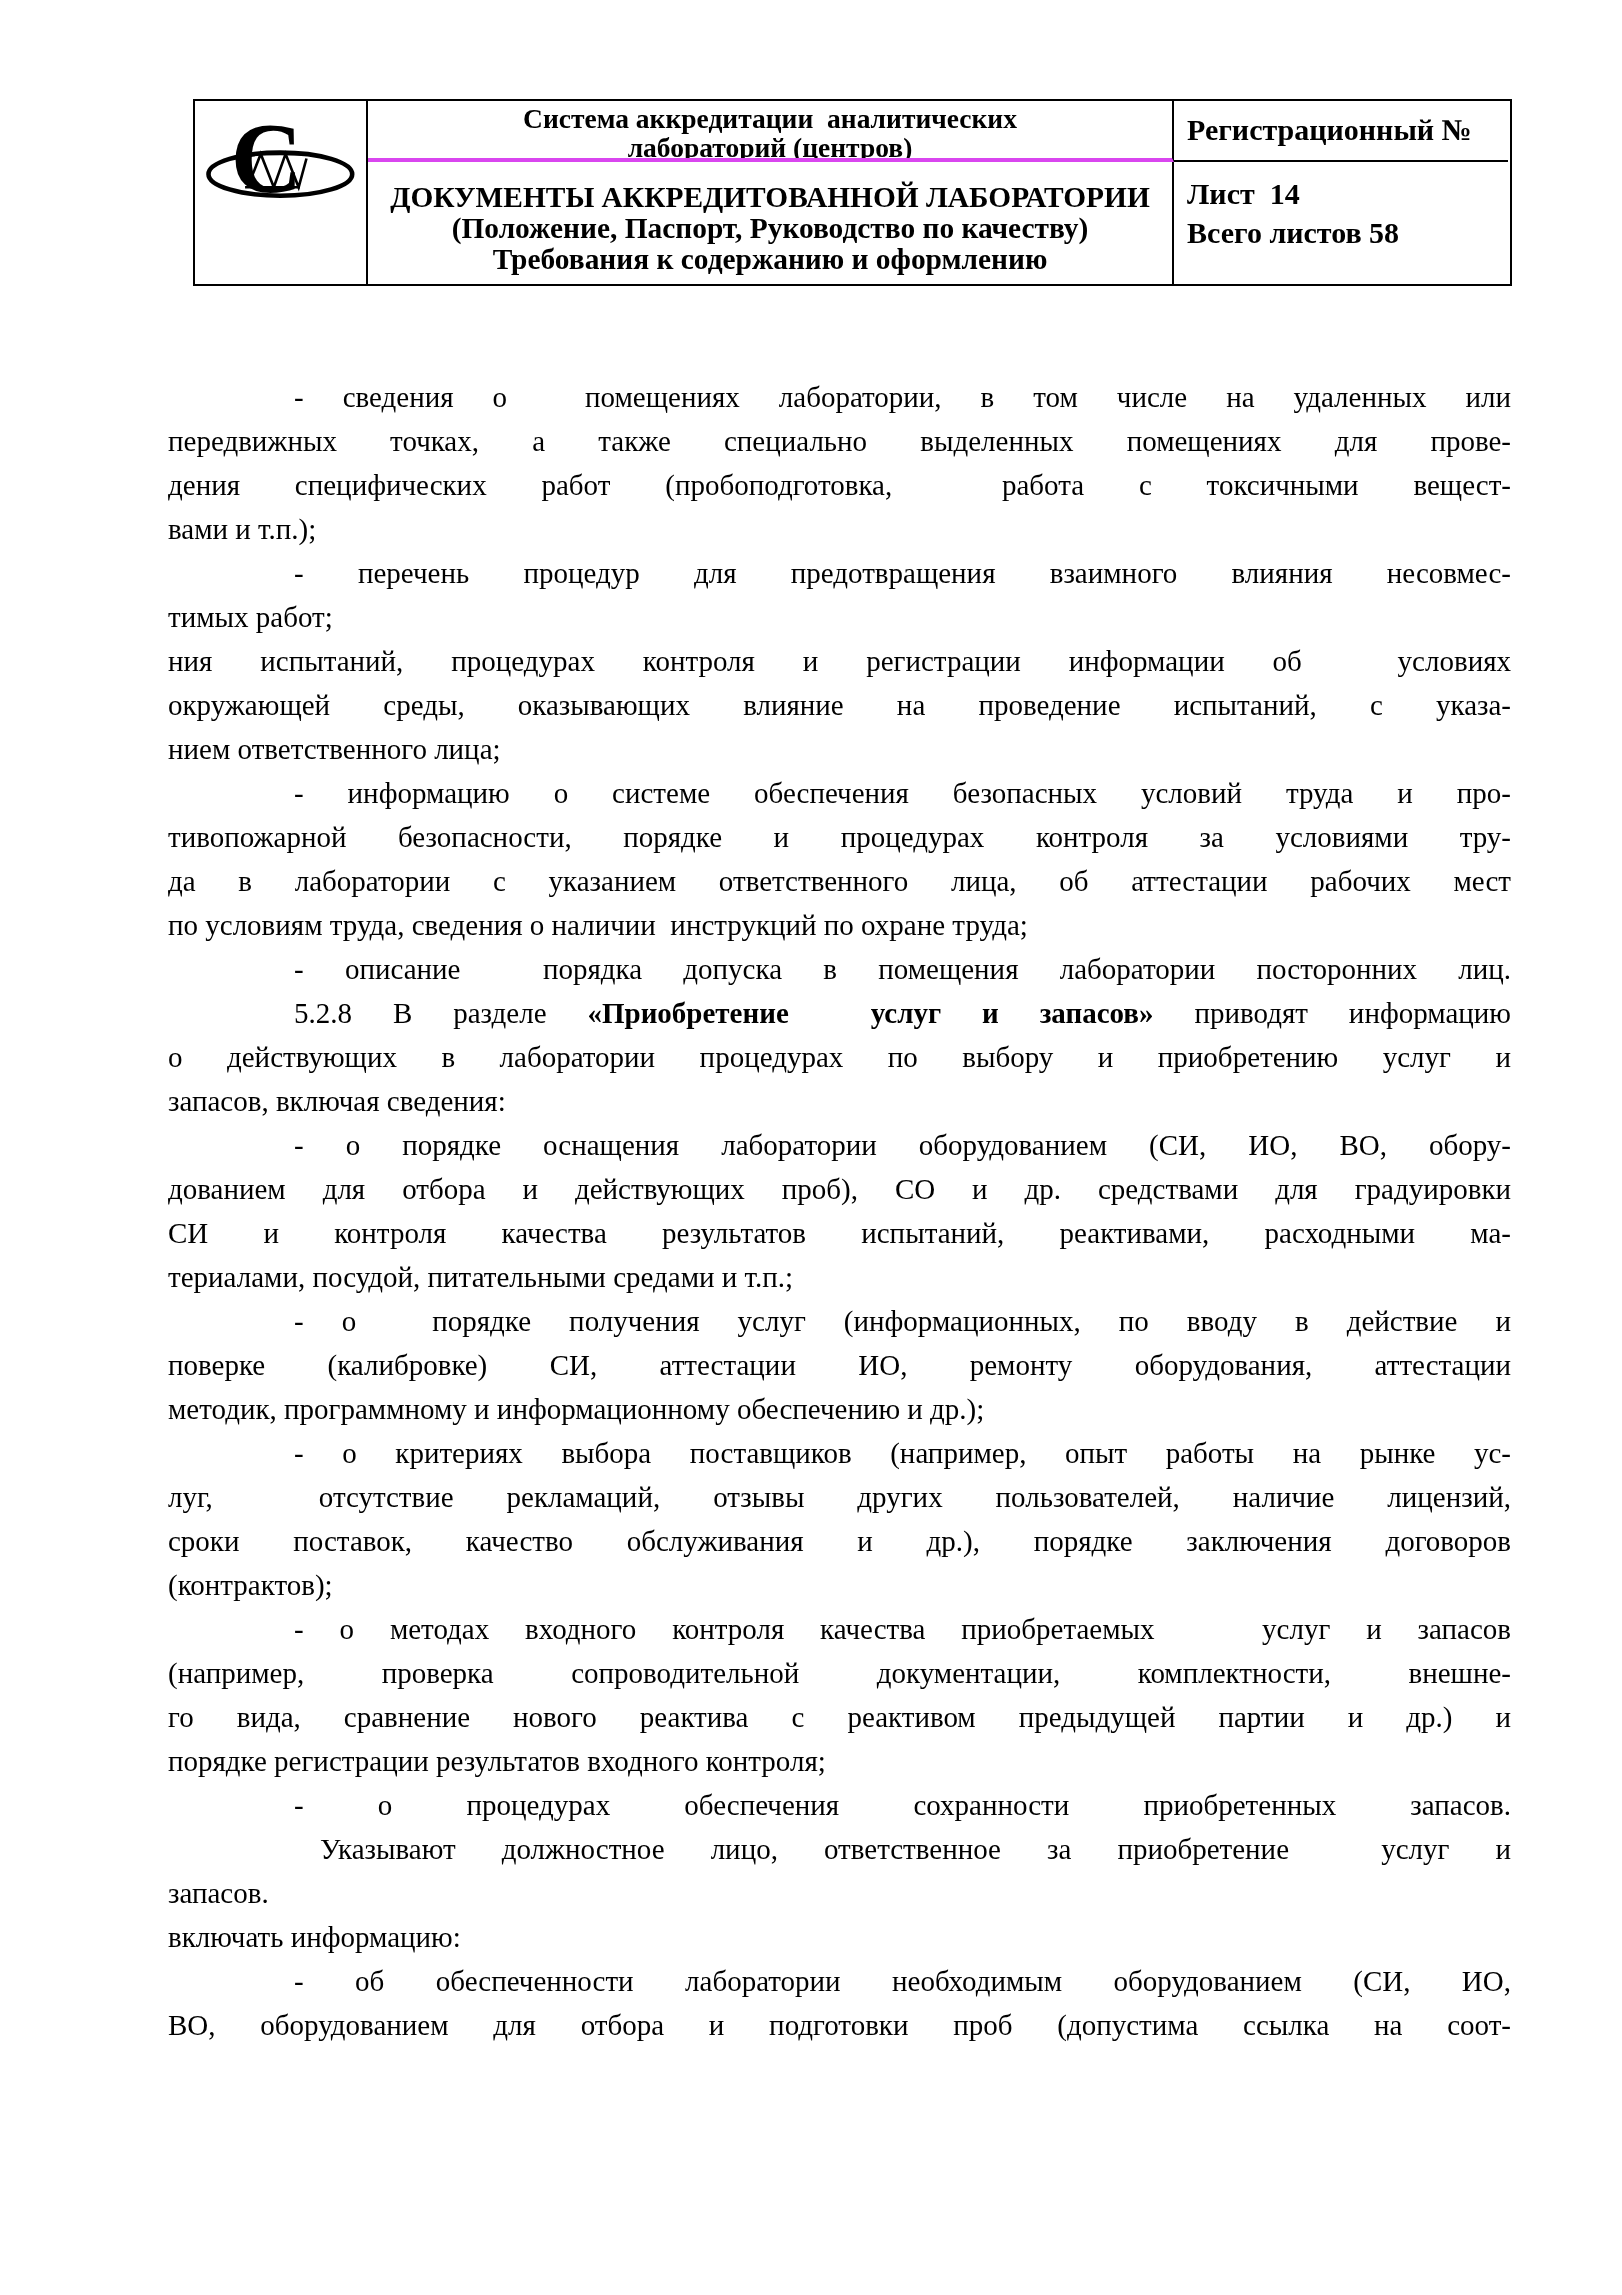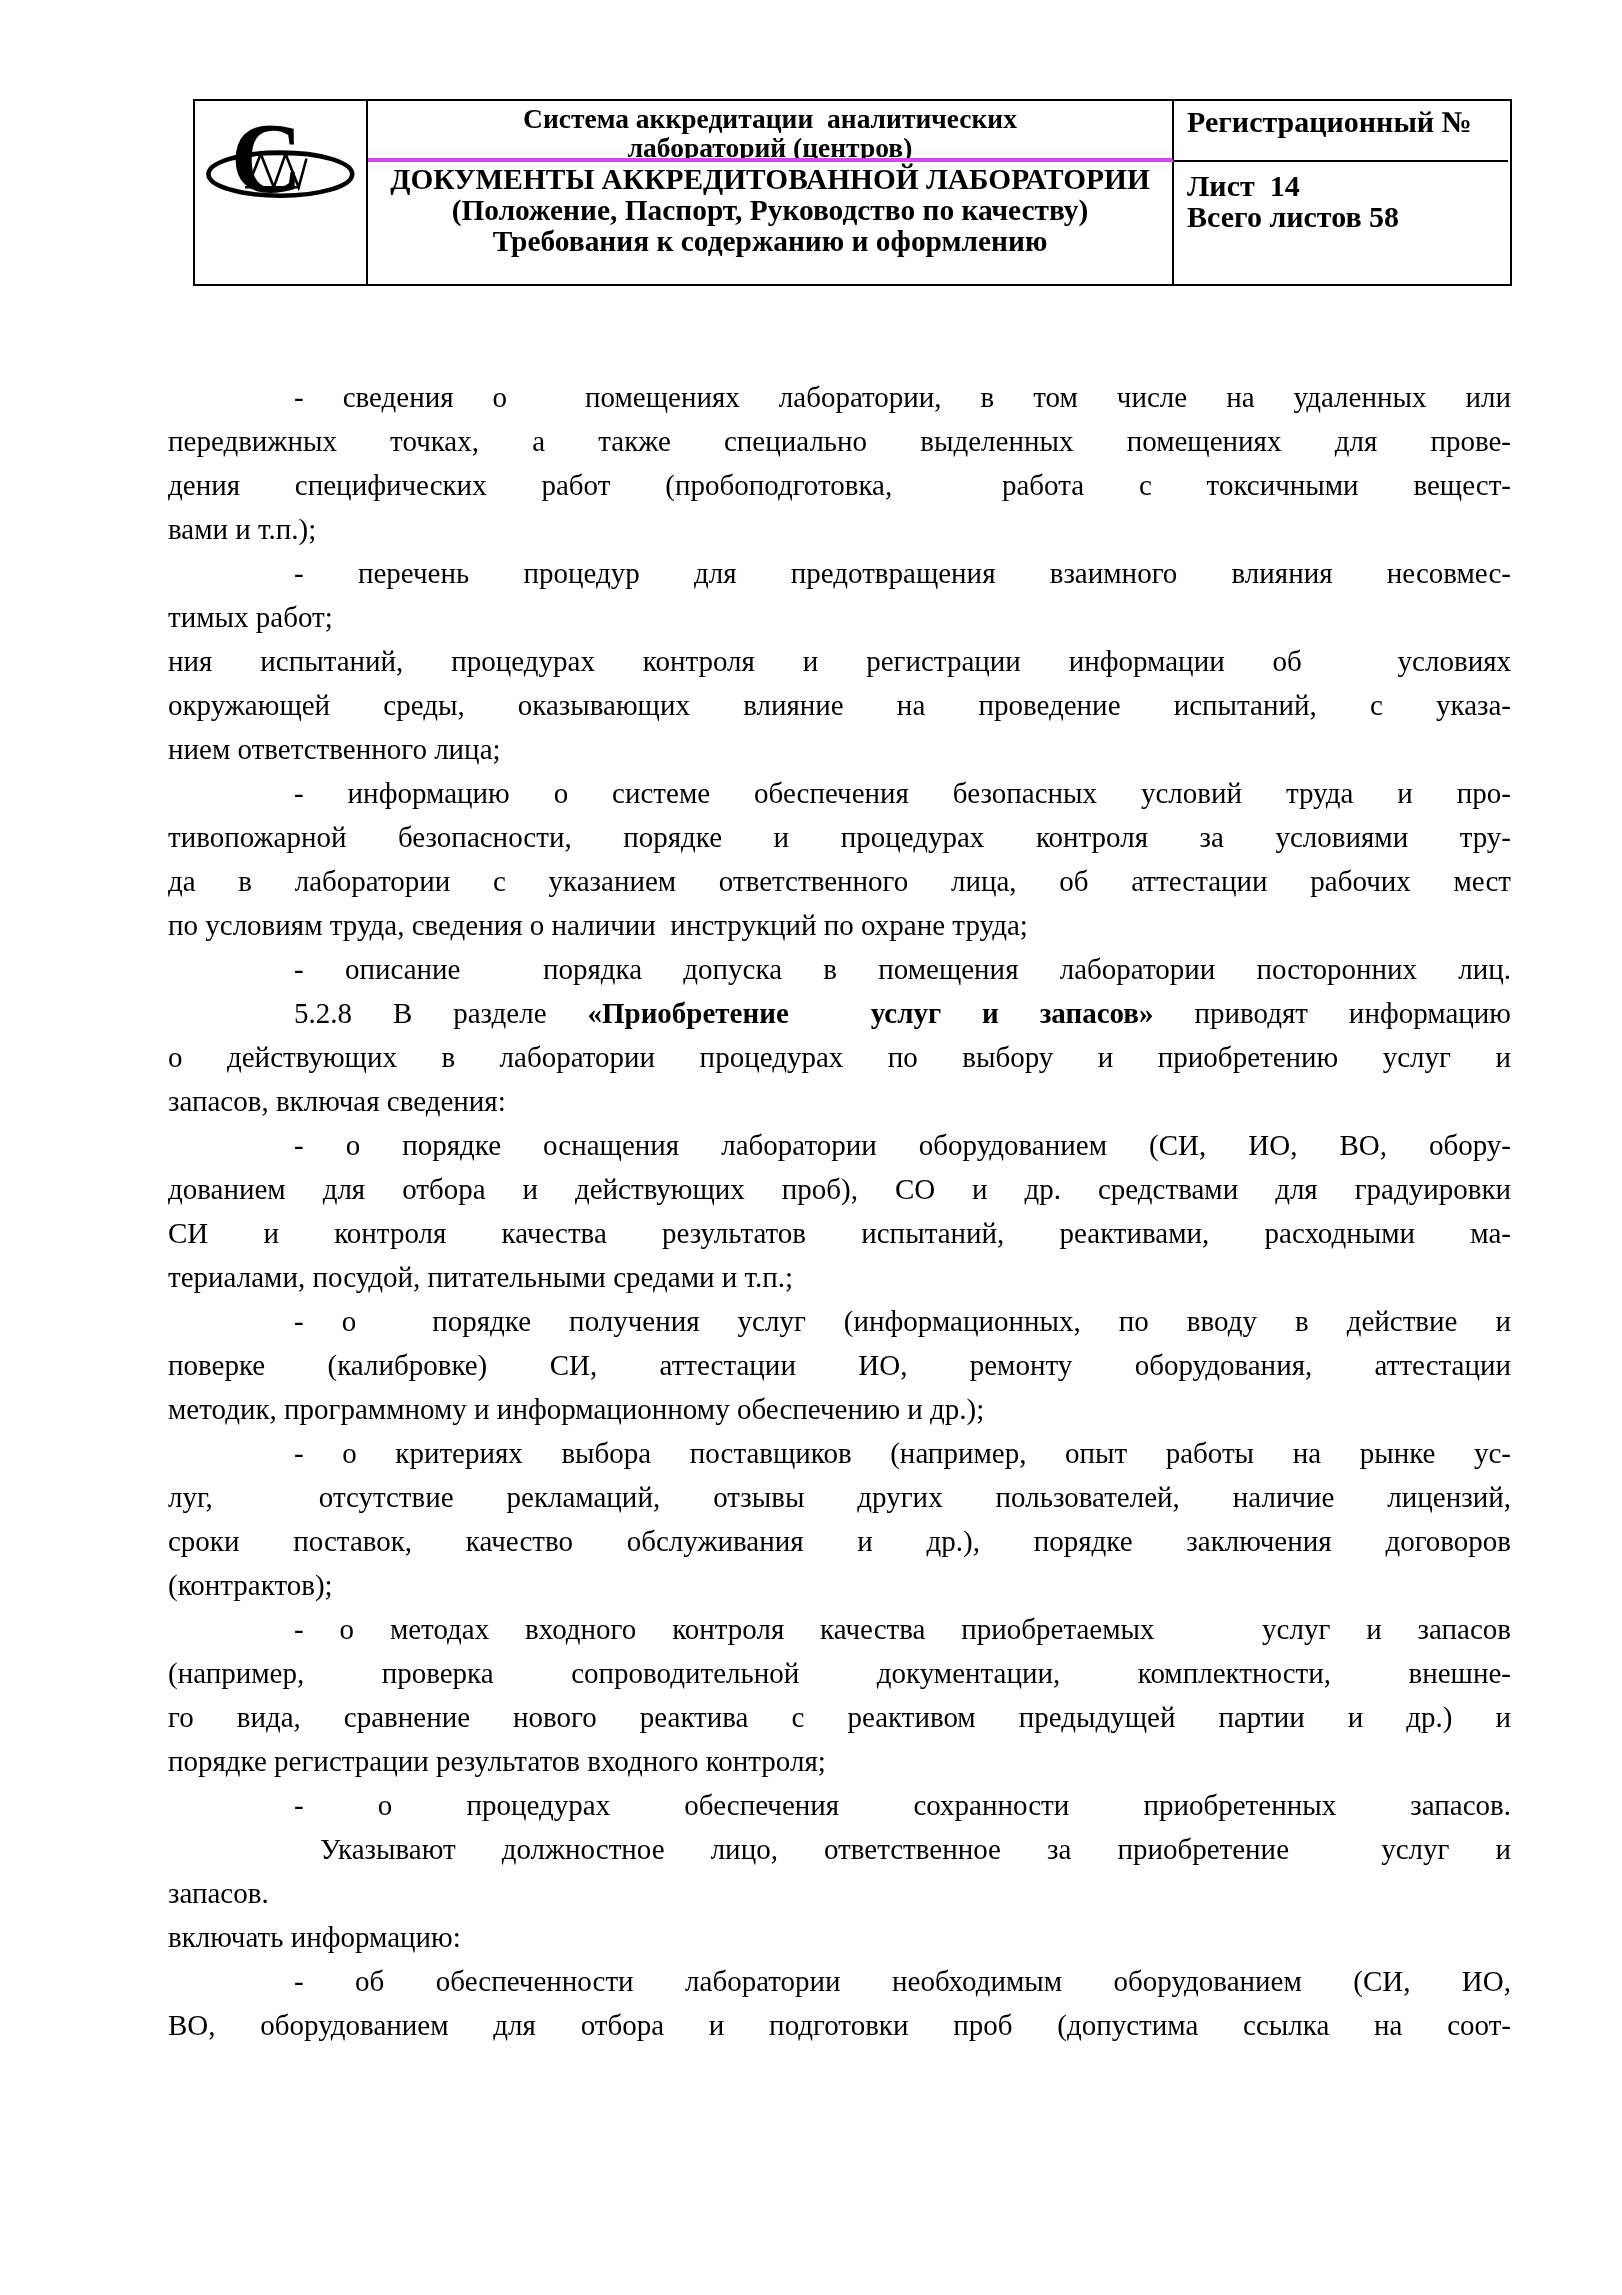--- a/index.html
+++ b/index.html
@@ -20,25 +20,25 @@
     display:grid;
     grid-template-columns:173px 806px 334px;
     grid-template-rows:61px 122px;
   }
   .cell{box-sizing:border-box;overflow:hidden;}
   .logo-cell{grid-column:1;grid-row:1/3;border-right:2px solid #000;
     display:flex;align-items:flex-start;justify-content:center;padding-top:17px;}
   .mid-r1{grid-column:2;grid-row:1;border-right:2px solid #000;border-bottom:4px solid #d946ef;
     text-align:center;padding-top:3.3px;}
   .right-r1{grid-column:3;grid-row:1;border-bottom:2px solid #000;padding:5.2px 0 0 13px;}
-  .mid-r2{grid-column:2;grid-row:2;border-right:2px solid #000;text-align:center;padding-top:2px;}
+  .mid-r2{grid-column:2;grid-row:2;border-right:2px solid #000;text-align:center;padding-top:20px;}
   .right-r2{grid-column:3;grid-row:2;padding:7.9px 0 0 13px;}
   .h1t{font-weight:bold;font-size:27.5px;line-height:29px;white-space:pre-wrap;}
   .h2t{font-weight:bold;font-size:29.4px;line-height:31px;white-space:pre-wrap;}
-  .hrt{font-weight:bold;font-size:30px;line-height:31px;white-space:pre-wrap;}
+  .hrt{font-weight:bold;font-size:30px;line-height:31px;white-space:pre-wrap;margin-top:8px;}
   
   .logo-svg{overflow:visible;display:block;}
   
   .doc-body{
     position:absolute;left:168px;top:339px;width:1343px;
     font-size:29px;line-height:44px;margin-top:36px;
   }
   .line{
     height:44px;
     white-space:pre-wrap;

